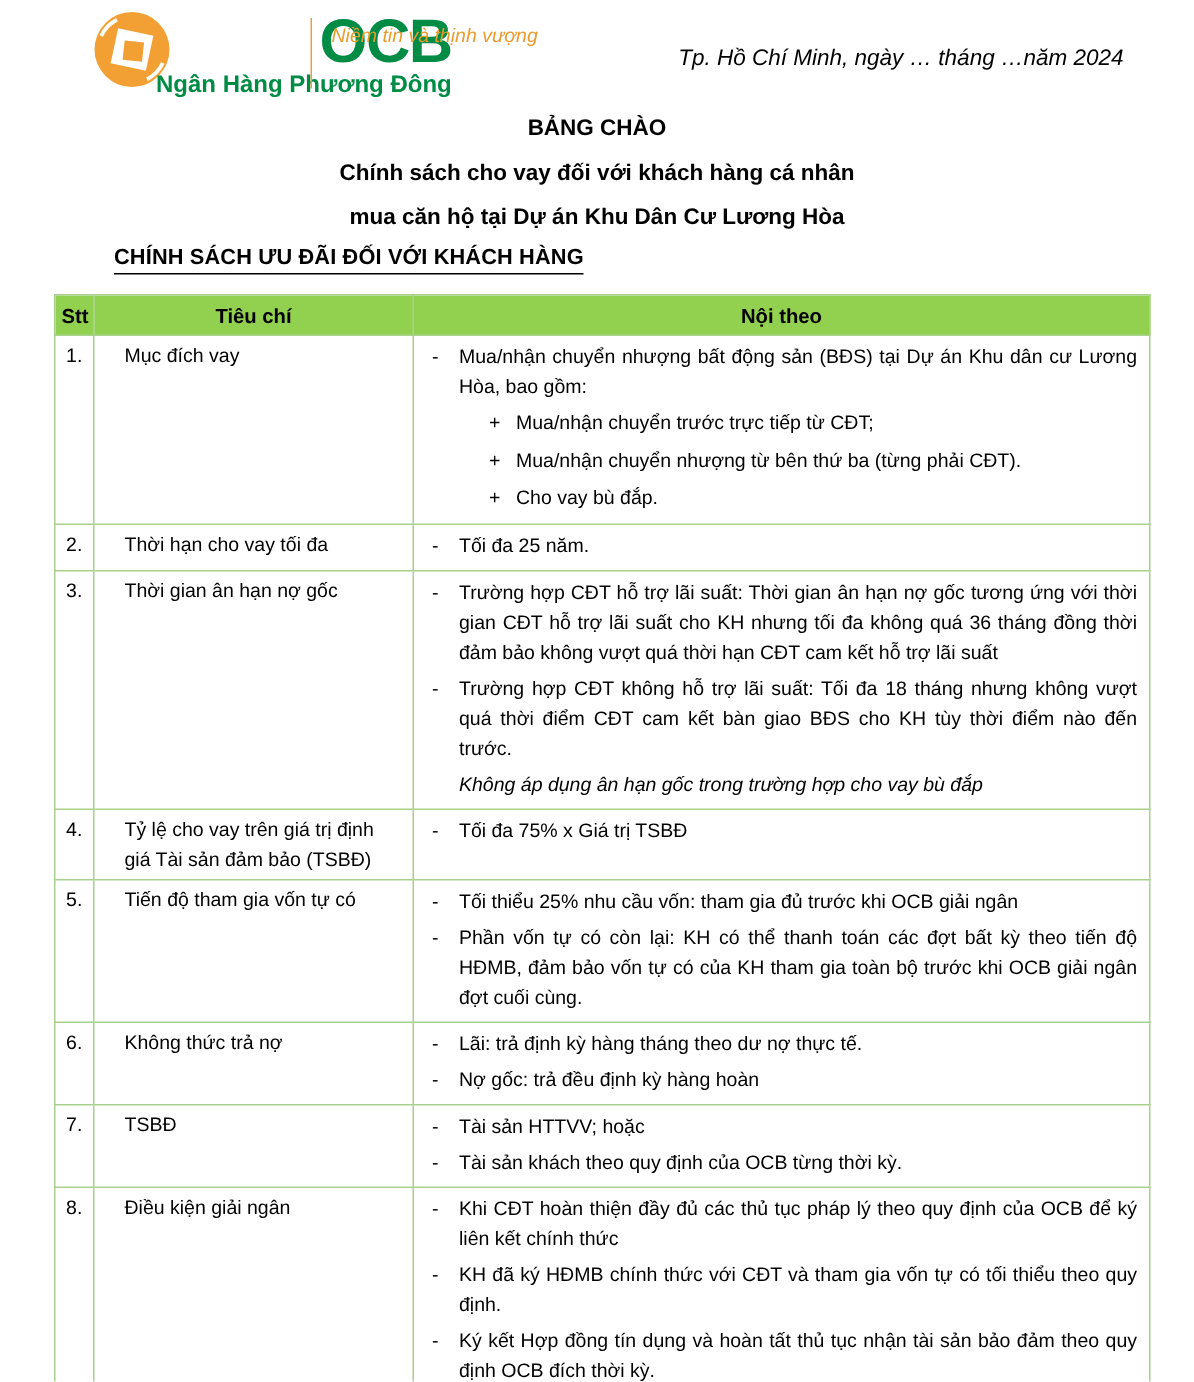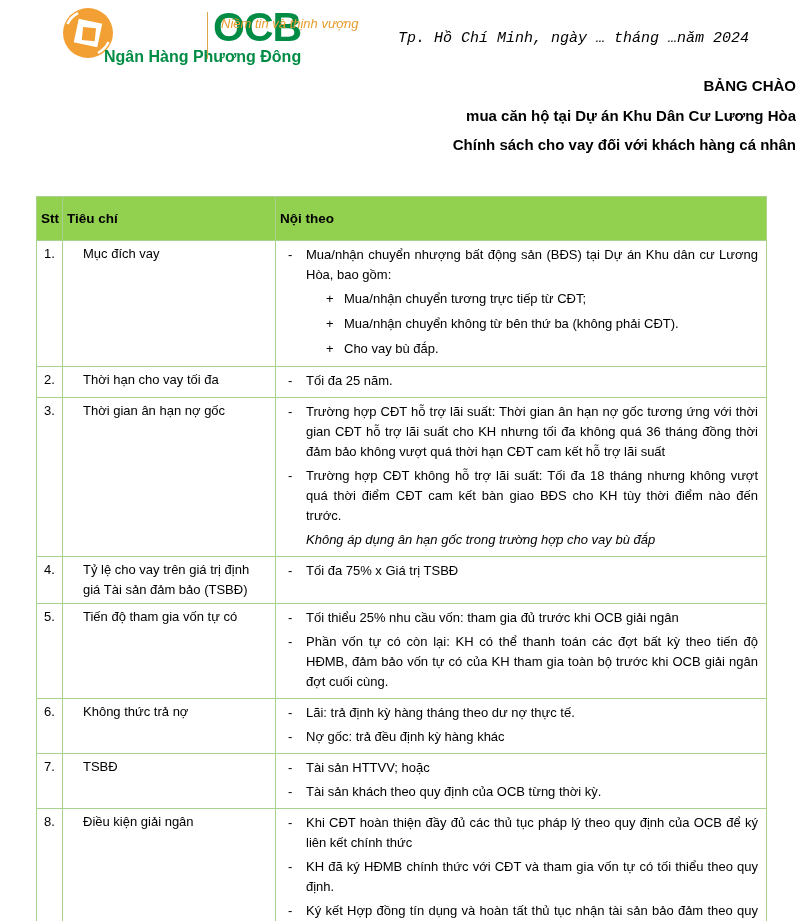--- a/index.html
+++ b/index.html
@@ -18,38 +18,38 @@
   }
   .brand-sub {
     font-size:16px; font-weight:bold; color:var(--brand-green,#008C45);
     margin-top:1px; margin-left:-14px; white-space:nowrap;
   }
   .vline { position:absolute; left:207px; top:12px; width:1px; height:47px; background:#DFA448; }
   .tagline {
     position:absolute; left:221px; top:16px; font-size:13px; font-style:italic;
     color:var(--brand-orange,#E89C2E); white-space:nowrap;
   }
-  .dateline { position:absolute; right:47px; top:30px; font-size:15px; font-style:italic;font-family:Liberation Mono, monospace; }
+  .dateline { position:absolute; right:47px; top:30px; font-size:15px; font-style:italic; }
   
-  .titles { position:absolute; top:77px; left:0; width:100%; text-align:right; }
+  .titles { position:absolute; top:77px; left:0; width:100%; text-align:center; }
   .t-line { font-size:15px; font-weight:bold; margin-bottom:12.5px; }
   .section-heading {
     position:absolute; top:164px; left:76px; font-size:14.5px; font-weight:bold;
     border-bottom:1.5px solid #000; padding-bottom:2px; letter-spacing:0.1px;
   }
   
   table.policy {
     position:absolute; top:196px; left:36px; width:731px;
     border-collapse:collapse; font-size:13px; table-layout:fixed;
   }
   .policy th {
     background:var(--table-header-bg,#92D050);
     border:1px solid var(--table-border,#A9D18E);
-    font-size:13.5px; font-weight:bold; text-align:left;
-    height:44px; padding:2px 4px;
+    font-size:13.5px; font-weight:bold; text-align:center;
+    height:27px; padding:2px 4px;
   }
   .policy td {
     border:1px solid var(--table-border,#A9D18E);
     vertical-align:top; line-height:20px;
   }
   .policy td.stt { text-align:center; padding:3px 2px; }
   .policy td.label { font-weight:normal; padding:3px 8px 3px 20px; }
   .policy td.content { padding:2px 8px 2px 0; }
   .item { position:relative; padding-left:30px; margin:2px 0 4px 0; text-align:justify; }
   .item .mk { position:absolute; left:12px; text-align:left; }
@@ -80,46 +80,47 @@
         <div class="brand-sub">Ngân Hàng Phương Đông</div>
       </div>
     </div>
     <div class="vline"></div>
     <div class="tagline">Niềm tin và thịnh vượng</div>
     <div class="dateline">Tp. Hồ Chí Minh, ngày … tháng …năm 2024</div>
   </div>
 
   <div class="titles">
     <div class="t-line">BẢNG CHÀO</div>
+    <div class="t-line">Chính sách cho vay đối với khách hàng cá nhân</div>
     <div class="t-line">mua căn hộ tại Dự án Khu Dân Cư Lương Hòa</div>
-    <div class="t-line">Chính sách cho vay đối với khách hàng cá nhân</div>
   </div>
 
+  <div class="section-heading">CHÍNH SÁCH ƯU ĐÃI ĐỐI VỚI KHÁCH HÀNG</div>
 
   <table class="policy">
     <colgroup>
       <col style="width:26px">
       <col style="width:213px">
       <col>
     </colgroup>
     <thead>
         <tr>
           <th>Stt</th>
           <th>Tiêu chí</th>
           <th>Nội theo</th>
         </tr>
       </thead>
     <tbody>
         <tr>
           <td class="stt">1.</td>
           <td class="label">Mục đích vay</td>
           <td class="content">
             <div class="item"><span class="mk">-</span><span class="tx">Mua/nhận chuyển nhượng bất động sản (BĐS) tại Dự án Khu dân cư Lương Hòa, bao gồm:</span></div>
-            <div class="item l2"><span class="mk">+</span><span class="tx">Mua/nhận chuyển tương trực tiếp từ CĐT;</span></div>
-            <div class="item l2"><span class="mk">+</span><span class="tx">Mua/nhận chuyển không từ bên thứ ba (không phải CĐT).</span></div>
+            <div class="item l2"><span class="mk">+</span><span class="tx">Mua/nhận chuyển trước trực tiếp từ CĐT;</span></div>
+            <div class="item l2"><span class="mk">+</span><span class="tx">Mua/nhận chuyển nhượng từ bên thứ ba (từng phải CĐT).</span></div>
             <div class="item l2"><span class="mk">+</span><span class="tx">Cho vay bù đắp.</span></div>
           </td>
         </tr>
         <tr>
           <td class="stt">2.</td>
           <td class="label">Thời hạn cho vay tối đa</td>
           <td class="content">
             <div class="item"><span class="mk">-</span><span class="tx">Tối đa 25 năm.</span></div>
           </td>
         </tr>
@@ -145,21 +146,21 @@
           <td class="content">
             <div class="item"><span class="mk">-</span><span class="tx">Tối thiểu 25% nhu cầu vốn: tham gia đủ trước khi OCB giải ngân</span></div>
             <div class="item"><span class="mk">-</span><span class="tx">Phần vốn tự có còn lại: KH có thể thanh toán các đợt bất kỳ theo tiến độ HĐMB, đảm bảo vốn tự có của KH tham gia toàn bộ trước khi OCB giải ngân đợt cuối cùng.</span></div>
           </td>
         </tr>
         <tr>
           <td class="stt">6.</td>
           <td class="label">Không thức trả nợ</td>
           <td class="content">
             <div class="item"><span class="mk">-</span><span class="tx">Lãi: trả định kỳ hàng tháng theo dư nợ thực tế.</span></div>
-            <div class="item"><span class="mk">-</span><span class="tx">Nợ gốc: trả đều định kỳ hàng khác</span></div>
+            <div class="item"><span class="mk">-</span><span class="tx">Nợ gốc: trả đều định kỳ hàng hoàn</span></div>
           </td>
         </tr>
         <tr>
           <td class="stt">7.</td>
           <td class="label">TSBĐ</td>
           <td class="content">
             <div class="item"><span class="mk">-</span><span class="tx">Tài sản HTTVV; hoặc</span></div>
             <div class="item"><span class="mk">-</span><span class="tx">Tài sản khách theo quy định của OCB từng thời kỳ.</span></div>
           </td>
         </tr>

